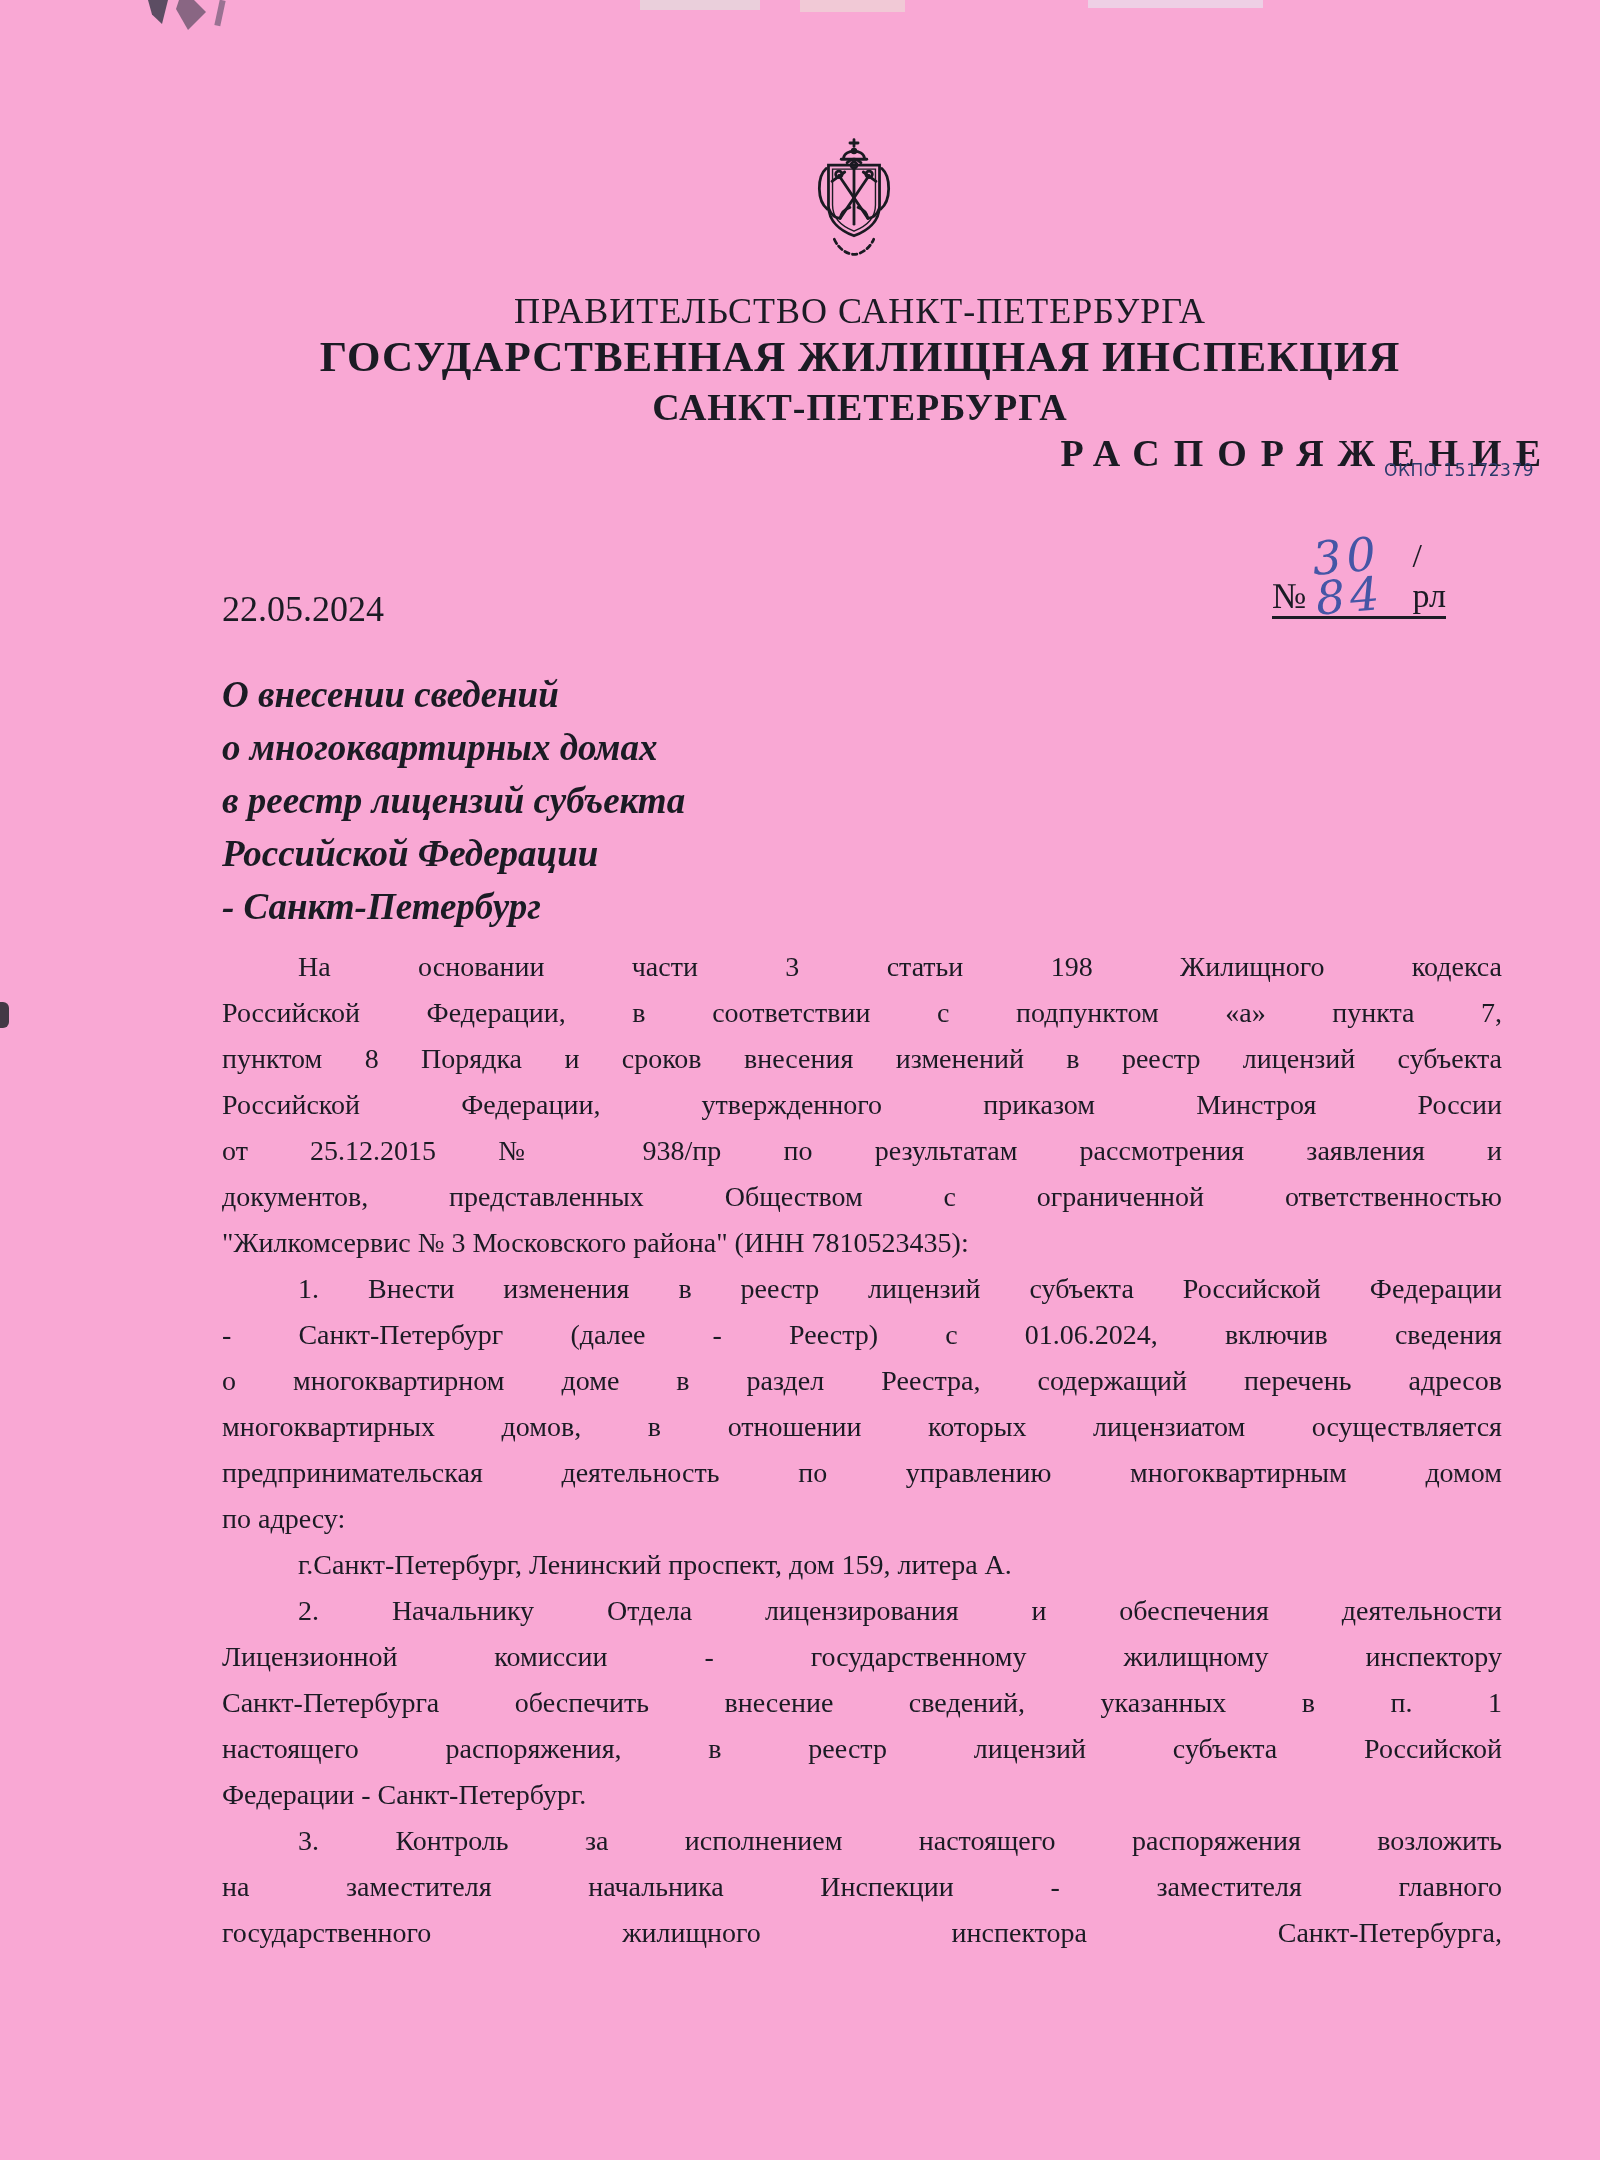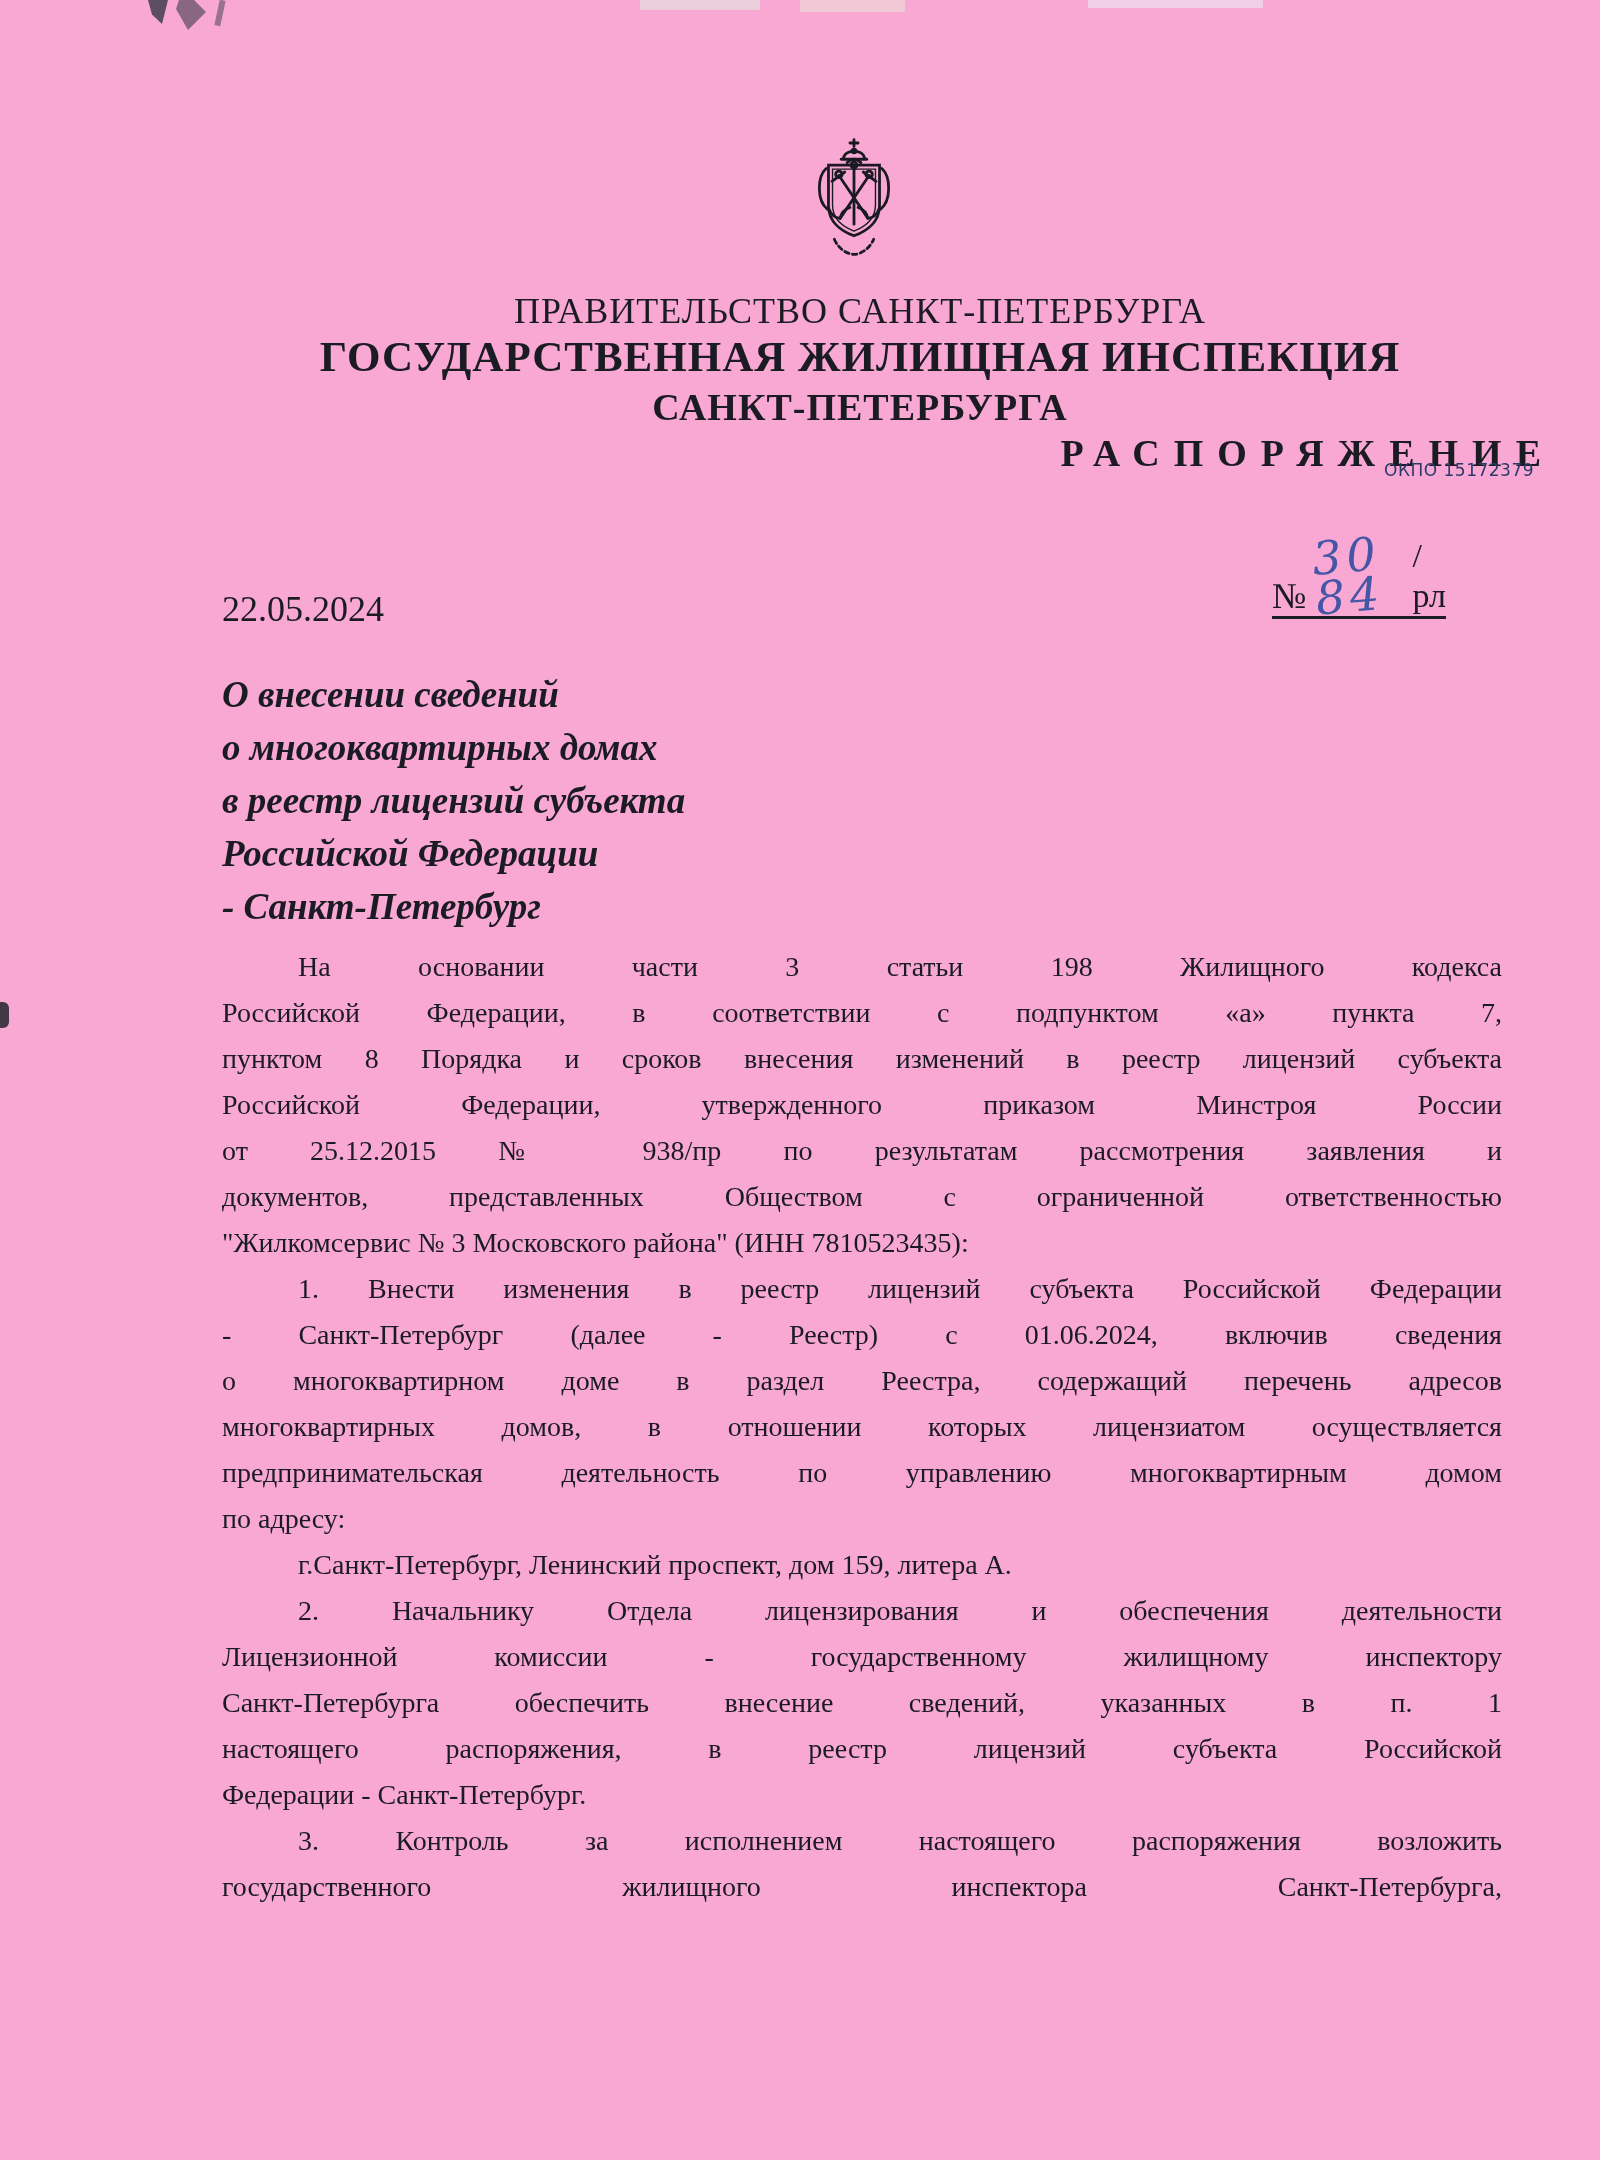--- a/index.html
+++ b/index.html
@@ -145,16 +145,17 @@
     <div class="bl j">многоквартирных домов, в отношении которых лицензиатом осуществляется</div>
     <div class="bl j">предпринимательская деятельность по управлению многоквартирным домом</div>
     <div class="bl e">по адресу:</div>
     <div class="bl e i">г.Санкт-Петербург, Ленинский проспект, дом 159, литера А.</div>
     <div class="bl j i">2. Начальнику Отдела лицензирования и обеспечения деятельности</div>
     <div class="bl j">Лицензионной комиссии - государственному жилищному инспектору</div>
     <div class="bl j">Санкт-Петербурга обеспечить внесение сведений, указанных в п. 1</div>
     <div class="bl j">настоящего распоряжения, в реестр лицензий субъекта Российской</div>
     <div class="bl e">Федерации - Санкт-Петербург.</div>
     <div class="bl j i">3. Контроль за исполнением настоящего распоряжения возложить</div>
+    <div class="bl j">на заместителя начальника Инспекции - заместителя главного</div>
     <div class="bl j">государственного жилищного инспектора Санкт-Петербурга,</div>
   </div>
 
 </div>
 
 </body></html>

